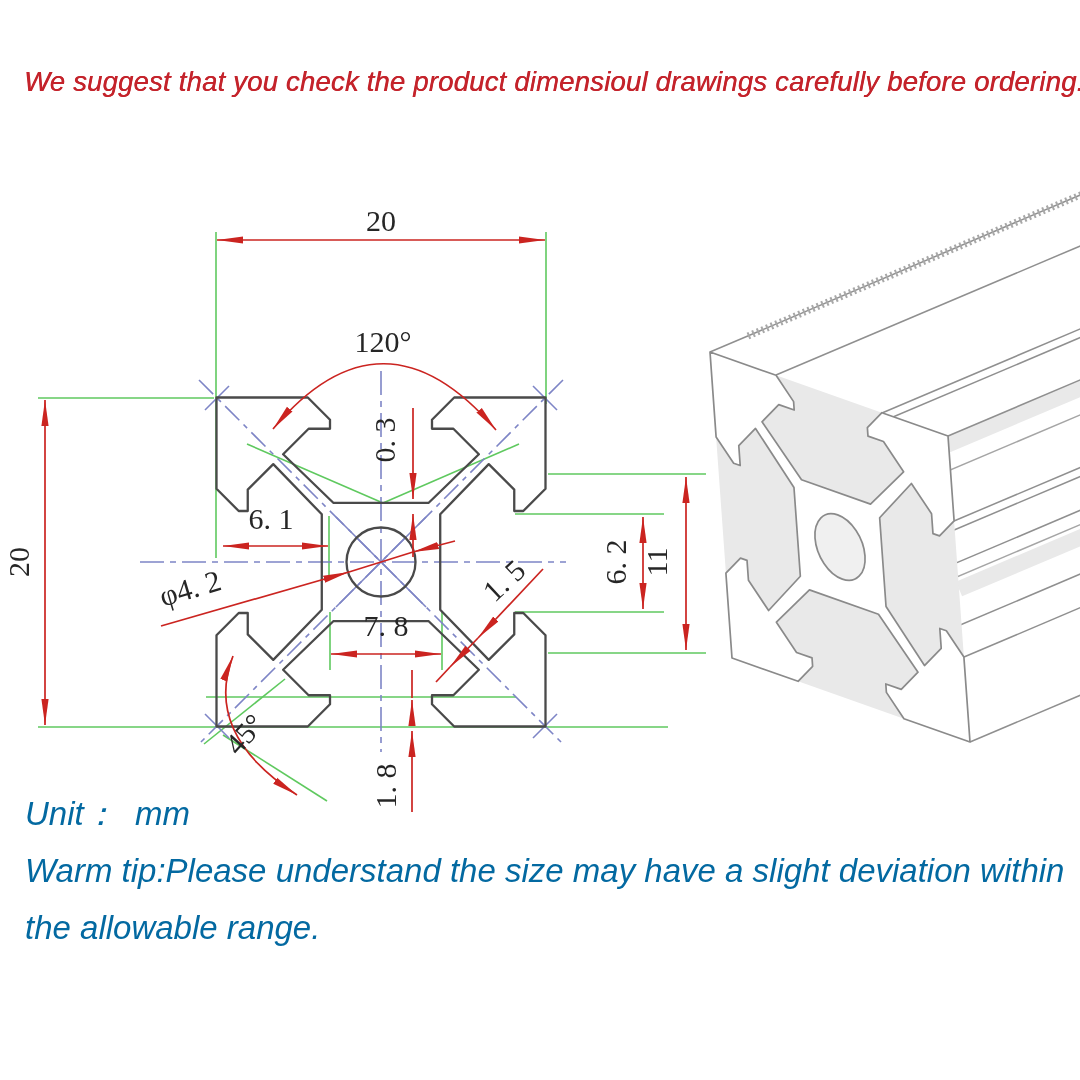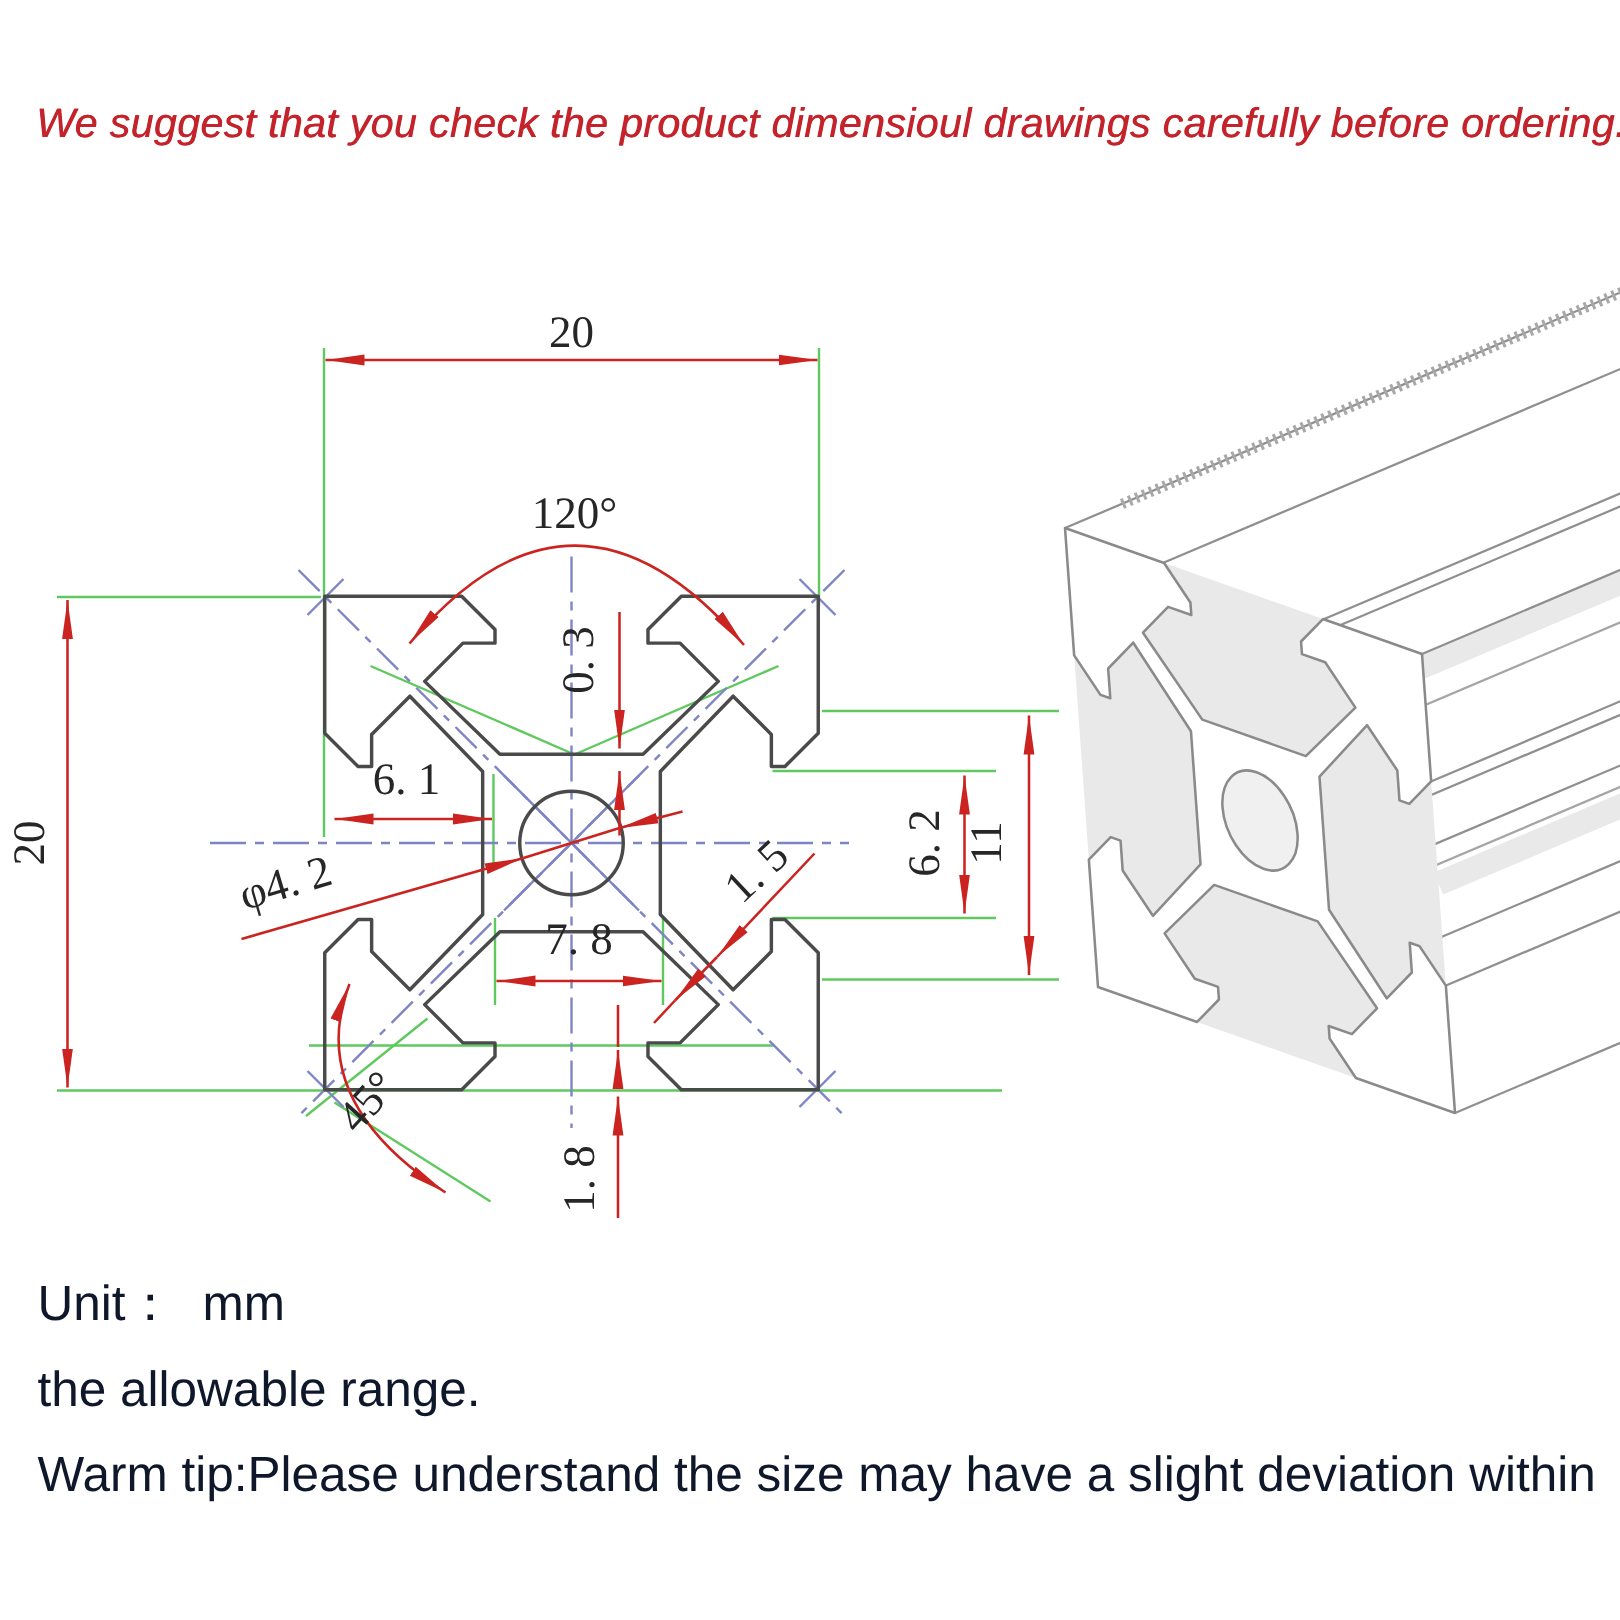--- a/index.html
+++ b/index.html
@@ -2,21 +2,21 @@
 <html><head>
 <meta charset="utf-8">
 <style>
   html,body{margin:0;padding:0;background:#ffffff;}
   .canvas{position:relative;width:1080px;height:1080px;background:#ffffff;overflow:hidden;
           font-family:"Liberation Sans",sans-serif;}
   .warning{position:absolute;left:24px;top:66px;width:1040px;
            font-size:27.5px;font-style:italic;font-weight:400;color:#c4232b;
            text-shadow:.4px 0 0 #c4232b;letter-spacing:.2px;white-space:nowrap;}
   .drawing-svg{position:absolute;left:0;top:0;}
-  .notes{position:absolute;left:25px;top:840px;color:#0f172a;}
+  .notes{position:absolute;left:25px;top:785px;color:#0369a1;font-style:italic;}
   .note-line{font-size:33px;line-height:57px;white-space:pre;}
   .dim-text{font-family:"Liberation Serif",serif;font-size:30px;fill:#262626;}
 </style>
 </head>
 <body>
 
 <div class="canvas">
 
   <div class="warning">We suggest that you check the product dimensioul drawings carefully before ordering.</div>
 
@@ -136,17 +136,17 @@
         <text class="dim-text" x="252" y="741" transform="rotate(-48,252,741)">45°</text>
         <text class="dim-text" x="396" y="786" transform="rotate(-90,396,786)">1. 8</text>
         <text class="dim-text" x="626" y="562" transform="rotate(-90,626,562)">6. 2</text>
         <text class="dim-text" x="667" y="562" transform="rotate(-90,667,562)">11</text>
       </g>
     </g>
   </svg>
 
   <div class="notes">
     <div class="note-line">Unit：  mm</div>
+    <div class="note-line">Warm tip:Please understand the size may have a slight deviation within</div>
     <div class="note-line">the allowable range.</div>
-    <div class="note-line">Warm tip:Please understand the size may have a slight deviation within</div>
   </div>
 
 </div>
 
 </body></html>

